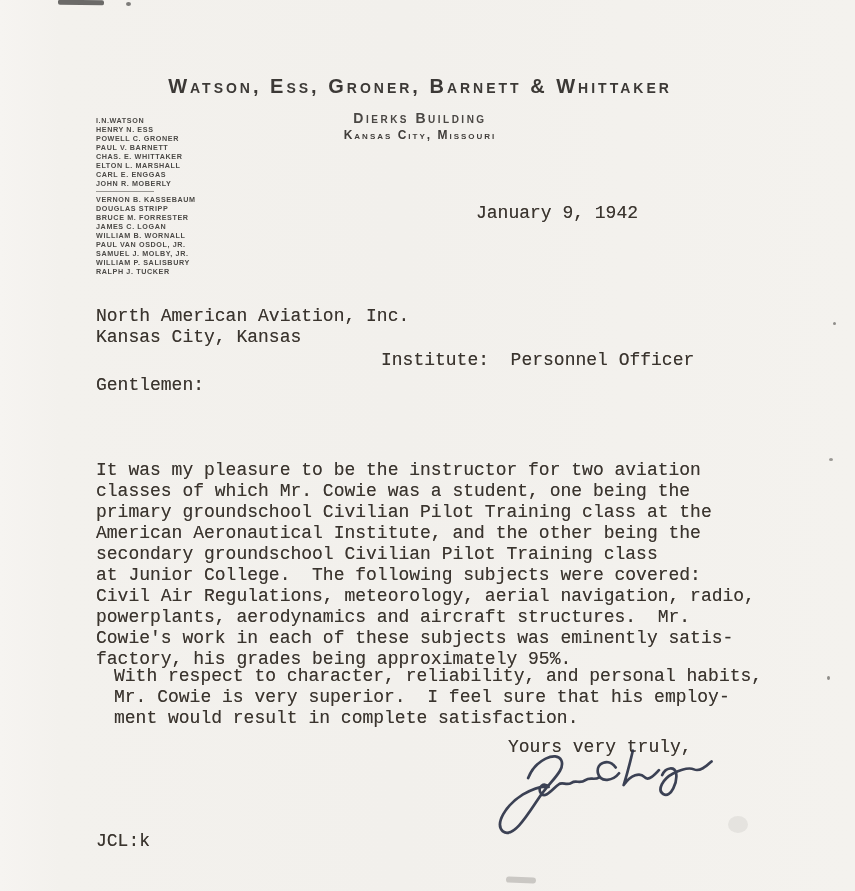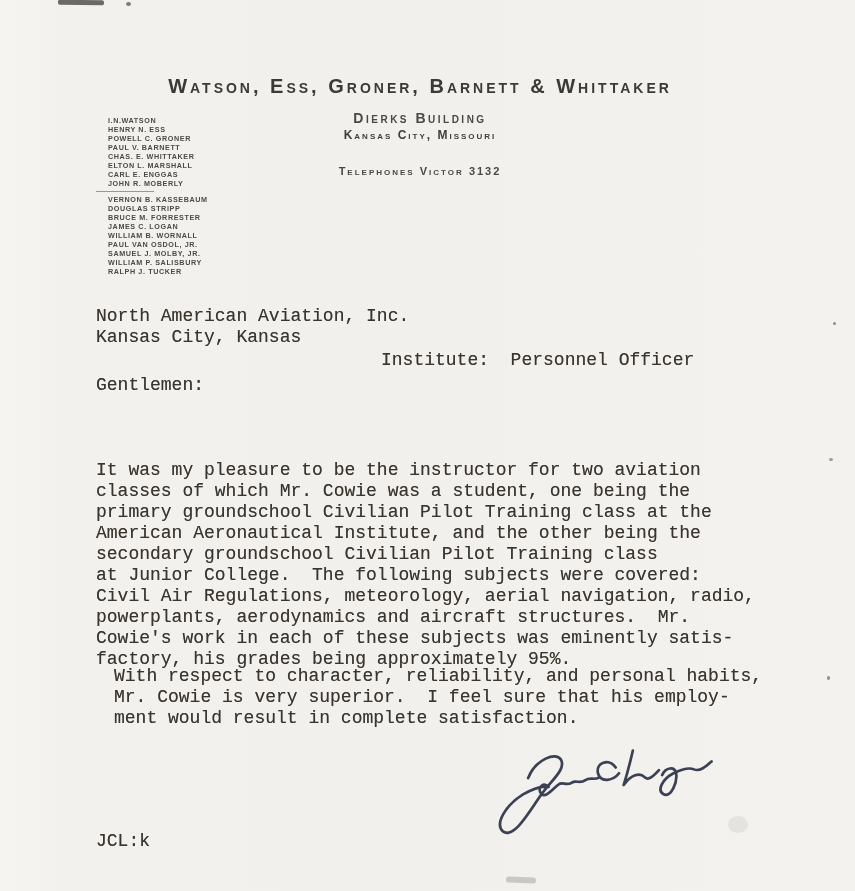--- a/index.html
+++ b/index.html
@@ -17,21 +17,21 @@
     top:75px;font-size:20px;font-weight:600;letter-spacing:3px;
     font-variant-caps:small-caps;color:#3c3936;
   }
   .lh-building{top:110px;font-size:14px;font-weight:600;letter-spacing:2.5px;font-variant-caps:small-caps;color:#4a4744;}
   .lh-city{top:128px;font-size:12px;font-weight:600;letter-spacing:2px;font-variant-caps:small-caps;color:#403d3a;}
   .lh-phone{top:165px;font-size:11px;font-weight:600;letter-spacing:2px;font-variant-caps:small-caps;color:#4a4744;}
   
   .roster{position:absolute;left:96px;top:116px;color:#4c4a47;}
   .roster .name{
     font-size:7.2px;line-height:9px;letter-spacing:0.6px;font-weight:600;
-    text-transform:uppercase;white-space:nowrap;margin-left:12px;
+    text-transform:uppercase;white-space:nowrap;
   }
   .roster-divider{width:58px;height:1px;background:#9a9894;margin:3px 0 3px 0;border:none;}
   
   .tw{
     position:absolute;
     font-family:"Liberation Mono", monospace;
     font-size:18px;line-height:21px;
     color:#3a342e;
     white-space:pre-wrap;
     text-shadow:0 0 0.5px rgba(58,52,46,0.55);
@@ -58,21 +58,20 @@
   .smudge-bottom{left:506px;top:877px;width:30px;height:6px;background:#bcbab6;border-radius:3px;transform:rotate(2deg);opacity:.75;}
 </style>
 </head>
 <body>
 
 <div class="paper">
 
   <div class="lh-center firm-name">Watson, Ess, Groner, Barnett &amp; Whittaker</div>
   <div class="lh-center lh-building">Dierks Building</div>
   <div class="lh-center lh-city">Kansas City, Missouri</div>
-  <div class="lh-center lh-phone">Telephones Victor 3132</div>
 
   <div class="roster">
     <div class="name">I.N.Watson</div>
     <div class="name">Henry N. Ess</div>
     <div class="name">Powell C. Groner</div>
     <div class="name">Paul V. Barnett</div>
     <div class="name">Chas. E. Whittaker</div>
     <div class="name">Elton L. Marshall</div>
     <div class="name">Carl E. Enggas</div>
     <div class="name">John R. Moberly</div>
@@ -81,37 +80,39 @@
     <div class="name">Douglas Stripp</div>
     <div class="name">Bruce M. Forrester</div>
     <div class="name">James C. Logan</div>
     <div class="name">William B. Wornall</div>
     <div class="name">Paul Van Osdol, Jr.</div>
     <div class="name">Samuel J. Molby, Jr.</div>
     <div class="name">William P. Salisbury</div>
     <div class="name">Ralph J. Tucker</div>
   </div>
 
+  <div class="tw date">January 9, 1942</div>
   <div class="tw recipient">North American Aviation, Inc.
 Kansas City, Kansas</div>
   <div class="tw attention">Institute:  Personnel Officer</div>
   <div class="tw salutation">Gentlemen:</div>
   <div class="tw para2">It was my pleasure to be the instructor for two aviation
 classes of which Mr. Cowie was a student, one being the
 primary groundschool Civilian Pilot Training class at the
 American Aeronautical Institute, and the other being the
 secondary groundschool Civilian Pilot Training class
 at Junior College.  The following subjects were covered:
 Civil Air Regulations, meteorology, aerial navigation, radio,
 powerplants, aerodynamics and aircraft structures.  Mr.
 Cowie's work in each of these subjects was eminently satis-
 factory, his grades being approximately 95%.</div>
   <div class="tw para3">With respect to character, reliability, and personal habits,
 Mr. Cowie is very superior.  I feel sure that his employ-
 ment would result in complete satisfaction.</div>
+  <div class="tw closing">Yours very truly,</div>
 
   <svg class="signature" viewBox="0 0 238 96">
     <g fill="none" stroke="#2c3247" stroke-width="2.7" stroke-linecap="round" stroke-linejoin="round" opacity="0.92">
       <path d="M42,30 C50,12 72,4 76,14 C80,24 64,34 52,50 C40,66 24,90 14,82 C6,74 18,56 36,46 C48,40 56,38 62,40 C58,34 50,40 54,46 C58,52 66,42 72,38 C76,35 80,40 85,37 C90,34 93,39 99,35 C104,32 108,36 113,33"></path>
       <path d="M130,24 C124,14 110,18 112,29 C114,39 127,37 133,30"></path>
       <path d="M148,8 C144,22 140,34 137,42 C145,32 154,30 158,35 C162,40 169,33 173,29"></path>
       <path d="M176,34 C180,26 189,26 190,33 C191,41 184,58 176,53 C170,49 176,38 187,33 C194,30 202,27 208,30 C214,33 221,27 226,23"></path>
     </g>
   </svg>
 

